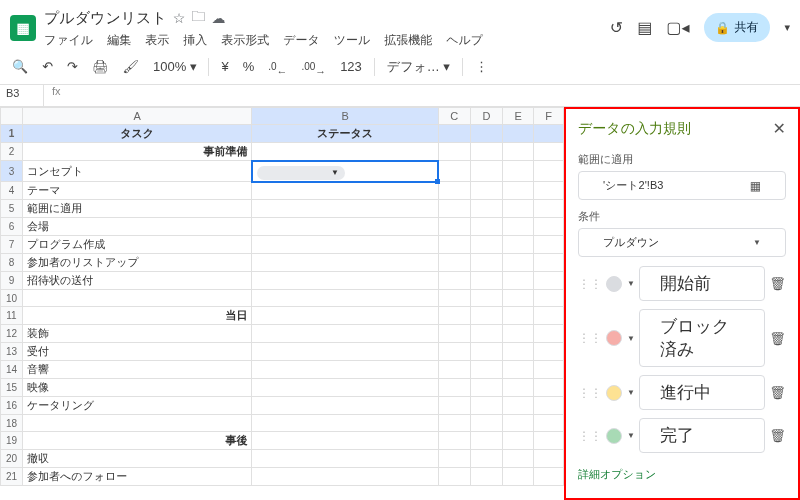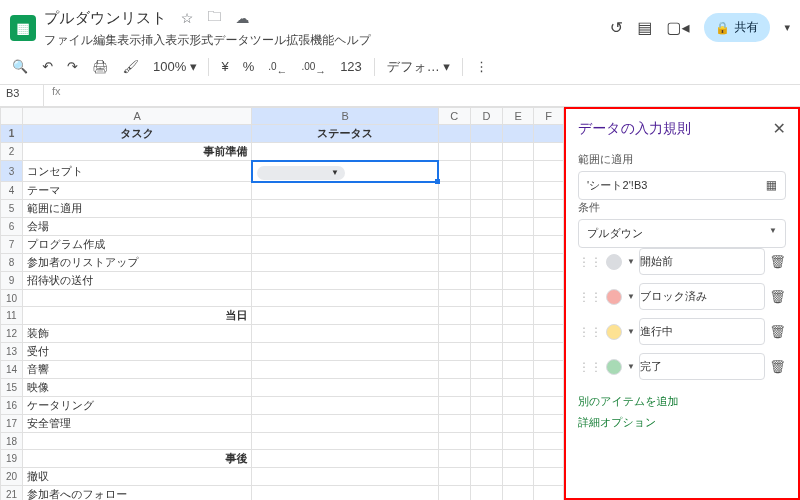--- a/index.html
+++ b/index.html
@@ -1,24 +1,24 @@
 <!DOCTYPE html>
 <html><head>
 <meta charset="utf-8">
 <style>
 *{box-sizing:border-box;margin:0;padding:0;font-family:Arial,"Hiragino Sans","Meiryo",sans-serif}
 body{background:#fff;font-size:12px;color:#333;overflow:hidden;width:800px;height:500px}
 .app{display:flex;flex-direction:column;height:500px}
 .titlebar{display:flex;align-items:center;padding:6px 10px 0 10px;gap:8px}
 .logo{width:26px;height:26px;background:#0f9d58;border-radius:4px;display:flex;align-items:center;justify-content:center;color:#fff;font-weight:bold;font-size:14px}
 .title-area{flex:1}
-.doc-title-row{display:flex;align-items:center;gap:14px}
+.doc-title-row{display:flex;align-items:center;gap:6px}
 .doc-title{font-size:15px;color:#333}
 .title-icon{color:#5f6368;font-size:14px}
-.menubar{display:flex;font-size:12px;color:#444;margin-top:2px}
+.menubar{display:flex;gap:14px;font-size:12px;color:#444;margin-top:2px}
 .menubar span{cursor:pointer}
 .right-tools{display:flex;align-items:center;gap:14px;color:#444;font-size:16px}
 .share-btn{background:#c3e7ff;border-radius:18px;padding:6px 12px;display:flex;align-items:center;gap:4px;font-size:12px;color:#001d35}
 .toolbar{display:flex;align-items:center;gap:10px;padding:4px 10px;border-bottom:1px solid #e0e0e0;color:#444;font-size:13px;height:36px}
 .tb-sep{width:1px;height:18px;background:#ddd}
 .tb-item{padding:2px;cursor:pointer;color:#444}
 .namebox-row{display:flex;border-bottom:1px solid #e0e0e0;height:22px}
 .namebox{width:44px;padding:2px 6px;font-size:11px;color:#444;border-right:1px solid #e0e0e0}
 .fx{padding:0 8px;color:#888;font-size:11px}
 .main{display:flex;flex:1;overflow:hidden}
@@ -29,30 +29,30 @@
 .rowhdr{background:#f8f9fa;text-align:center;color:#666;width:22px;font-size:10px}
 .sel-col{background:#d3e3fd}
 .hdr-row td{background:#d3e3fd;font-weight:bold;text-align:center}
 .bold-cell{font-weight:bold;text-align:right}
 .sel-cell{border:2px solid #1a73e8 !important;position:relative}
 .chip{display:inline-flex;align-items:center;background:#e8eaed;border-radius:10px;padding:1px 6px;width:88px;justify-content:space-between;height:14px}
 .chip-arrow{font-size:8px}
 .sel-handle{position:absolute;right:-3px;bottom:-3px;width:5px;height:5px;background:#1a73e8}
 .sidepanel{width:236px;border:2px solid red;display:flex;flex-direction:column;padding:10px 12px;overflow-y:auto}
 .sp-head{display:flex;justify-content:space-between;align-items:center;margin-bottom:14px}
-.sp-title{font-size:14px;color:#4c1d95}
+.sp-title{font-size:14px;color:#4d7c0f}
 .sp-close{font-size:16px;color:#555;cursor:pointer}
 .sp-label{font-size:11px;color:#555;margin-bottom:4px;margin-top:0}
-.sp-input{width:100%;border:1px solid #dadce0;border-radius:4px;padding:6px 8px;font-size:11px;display:flex;justify-content:space-between;align-items:flex-start;margin-bottom:0}
+.sp-input{width:100%;border:1px solid #dadce0;border-radius:4px;padding:6px 24px;font-size:11px;display:flex;justify-content:space-between;align-items:center;margin-bottom:9px}
 .sp-input .grid-icon{font-size:12px;color:#555}
 .option-row{display:flex;align-items:center;gap:4px;margin-bottom:8px}
 .drag{color:#bbb;font-size:12px;cursor:grab}
 .color-dot{width:16px;height:16px;border-radius:50%;border:1px solid #dadce0}
 .dd-arrow{font-size:8px;color:#555;margin-left:1px}
-.opt-text{border:1px solid #dadce0;border-radius:4px;padding:5px 0;font-size:11px;flex:1}
+.opt-text{border:1px solid #dadce0;border-radius:4px;padding:5px 20px;font-size:17px;flex:1}
 .trash{color:#555;font-size:13px;cursor:pointer}
 .link-btn{color:#188038;font-size:11px;margin-top:6px;cursor:pointer;display:block}
 .c-gray2{background:#dadce0}
 .c-red2{background:#f6aea9}
 .c-yellow2{background:#fde293}
 .c-green2{background:#a8dab5}
 </style>
 </head>
 <body>
 
@@ -262,29 +262,20 @@
               <td>映像</td>
               <td></td>
               <td></td>
               <td></td>
               <td></td>
               <td></td>
             </tr>
         <tr>
               <td class="rowhdr">16</td>
               <td>ケータリング</td>
-              <td></td>
-              <td></td>
-              <td></td>
-              <td></td>
-              <td></td>
-            </tr>
-        <tr>
-              <td class="rowhdr">17</td>
-              <td>安全管理</td>
               <td></td>
               <td></td>
               <td></td>
               <td></td>
               <td></td>
             </tr>
         <tr>
               <td class="rowhdr">18</td>
               <td></td>
               <td></td>
@@ -365,17 +356,16 @@
           </div>
           <div class="option-row">
             <span class="drag">⋮⋮</span>
             <span class="color-dot c-green2"></span>
             <span class="dd-arrow">▼</span>
             <span class="opt-text">完了</span>
             <span class="trash">🗑</span>
           </div>
         </div>
 
-      <span class="link-btn">別のアイテムを追加</span>
       <span class="link-btn">詳細オプション</span>
     </div>
   </div>
 </div>
 
 </body></html>

